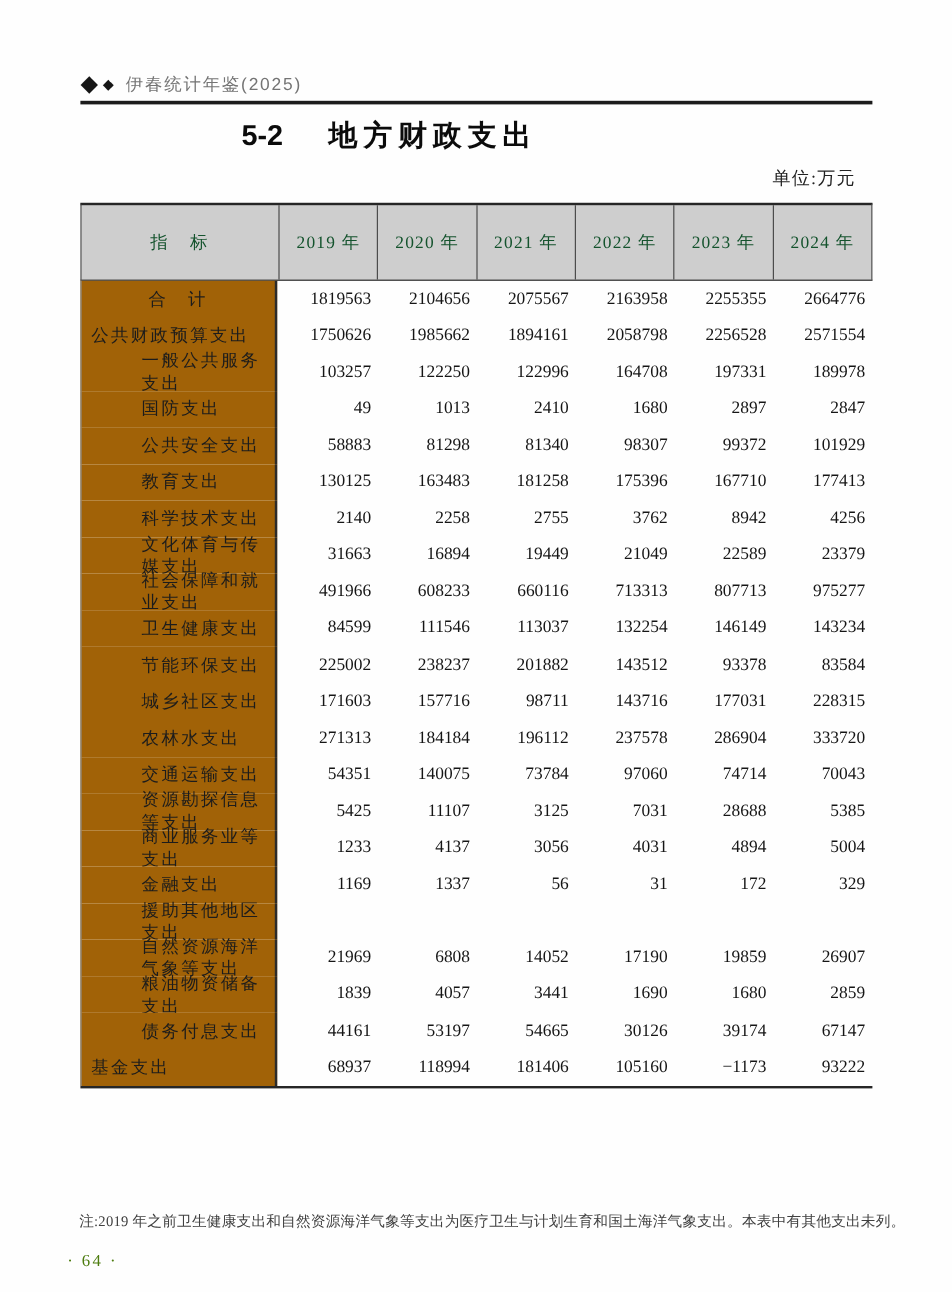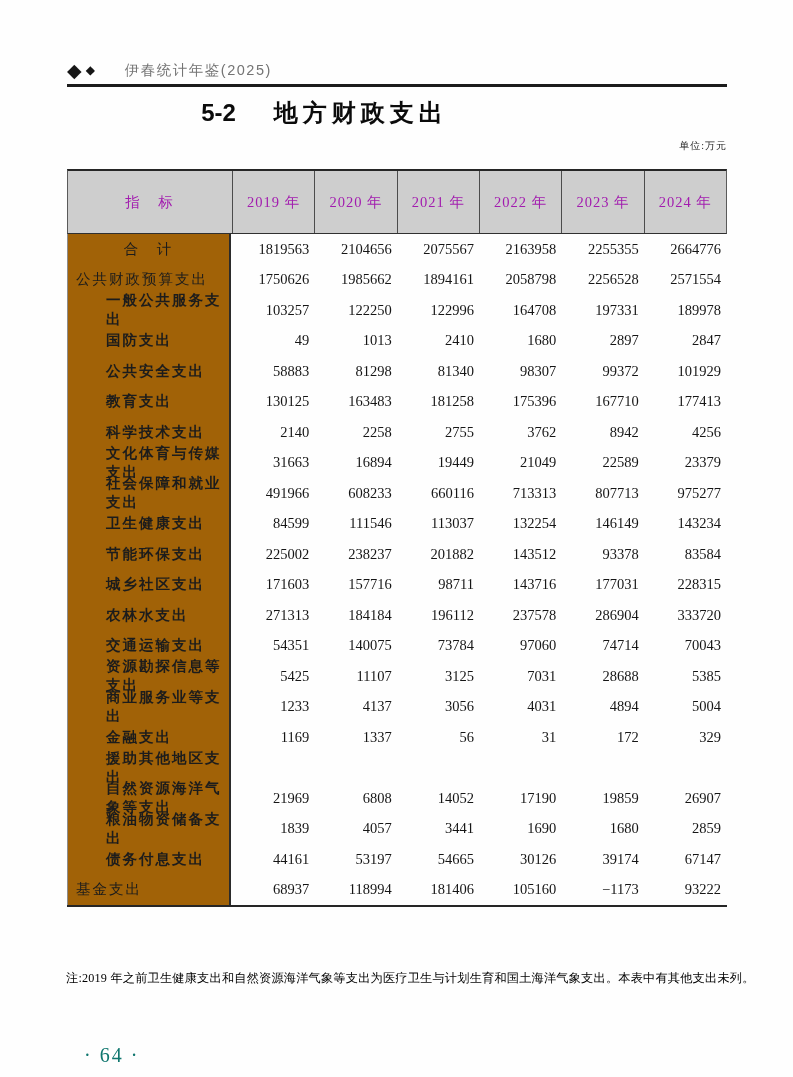--- a/index.html
+++ b/index.html
@@ -16,80 +16,80 @@
   
   .page-header {
     position:absolute; left:67px; top:58px; width:660px; height:24px;
     display:flex; align-items:center; gap:4px;
   }
   .diamond { color:#161616; line-height:1; }
   .diamond.big { font-size:19px; }
   .diamond.small { font-size:12px; margin-right:6px; }
   .yearbook-title {
     font-family:"Liberation Sans","DejaVu Sans",sans-serif;
-    font-size:14.5px; color:#747474; letter-spacing:1.5px;margin-left:20px;
+    font-size:14.5px; color:#747474; letter-spacing:1.5px;
   }
   .header-rule {
     position:absolute; left:67px; top:84px; width:660px; height:3px;
     background:#1c1c1c;
   }
 
   
   .table-title {
     position:absolute; left:0; top:97px; width:649px;
     text-align:center;
     font-family:"Liberation Sans","DejaVu Sans",sans-serif;
     font-weight:bold; font-size:24px; color:#0b0b0b;
   }
   .title-gap { display:inline-block; width:38px; }
   .title-text { letter-spacing:5px; }
 
   
   .unit-label {
-    position:absolute; left:67px; top:139px; width:660px;
-    text-align:right; font-size:10px; letter-spacing:1px; color:#222;
+    position:absolute; left:53px; top:139px; width:660px;
+    text-align:right; font-size:15px; letter-spacing:1px; color:#222;
   }
 
   
   .stat-table { position:absolute; left:67px; top:169px; width:660px; }
   .thead {
     display:flex; height:65px; background:#cecece;
     border-top:2.5px solid #262626;
     border-bottom:1.5px solid #303030;
     border-left:1px solid #5a5a5a;
     border-right:1px solid #5a5a5a;
   }
   .th {
     flex:0 0 82.33px; display:flex; align-items:center; justify-content:center;
-    font-size:14.5px; letter-spacing:1px; color:#a21caf;
+    font-size:14.5px; letter-spacing:1px; color:#14532d;
     border-left:1px solid #4c4c4c;
   }
   .th.stub { flex:0 0 164px; border-left:none; letter-spacing:2px; }
 
   .tbody { border-bottom:2.5px solid #262626; }
   .tr { display:flex; height:30.5px; }
   .td { display:flex; align-items:center; font-size:14.5px; }
   .td.stub {
     flex:0 0 164px; background:#a16207;
     border-left:1px solid #8d8d8d;
     border-right:2px solid #2b2b2b;
     padding-left:8px; letter-spacing:2px; color:#1c1c1c;
   }
-  .td.stub.indent { padding-left:38px;font-weight:bold; }
+  .td.stub.indent { padding-left:50px; }
   .td.stub.center { justify-content:center; padding-left:0; }
   .td.num { flex:0 0 82.33px; justify-content:flex-end; padding-right:4px; color:#151515; }
 
   
   .footnote {
-    position:absolute; left:66px; top:970px; width:662px;
-    font-size:12.2px; color:#000000; white-space:nowrap; letter-spacing:0.2px;
+    position:absolute; left:66px; top:1010px; width:662px;
+    font-size:12.2px; color:#404040; white-space:nowrap; letter-spacing:0.2px;
   }
   .page-number {
-    position:absolute; left:84px; top:1044px;
-    font-size:20px; letter-spacing:2px; color:#0f766e;
+    position:absolute; left:56px; top:1044px;
+    font-size:14px; letter-spacing:2px; color:#4d7c0f;
   }
 </style>
 </head>
 <body>
 
 <div class="page">
 
   <div class="page-header">
     <span class="diamond big">◆</span>
     <span class="diamond small">◆</span>

